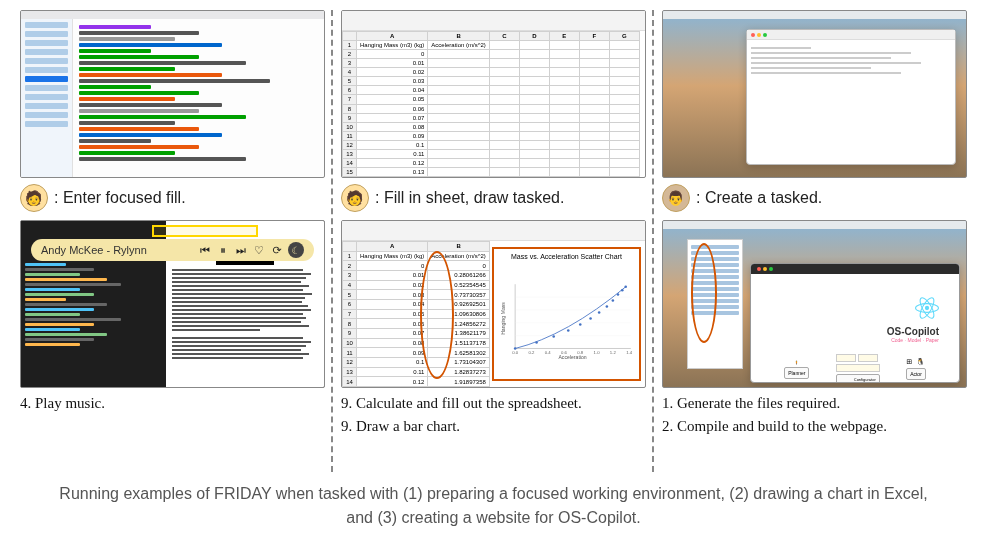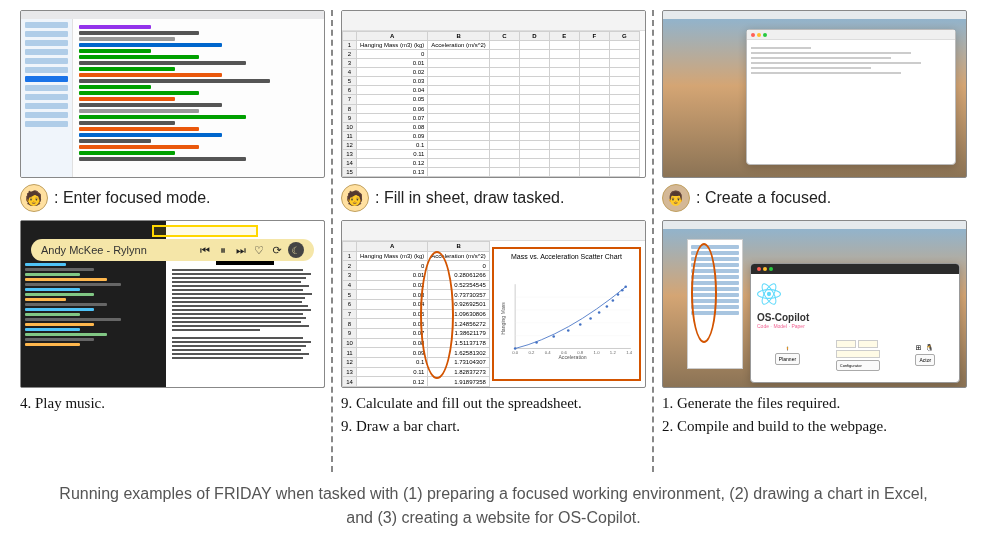--- a/index.html
+++ b/index.html
@@ -350,22 +350,22 @@
     .wp-tab {
       height: 10px;
       background: #2b2b2b;
       display: flex;
       align-items: center;
       padding: 0 6px;
       font-size: 5px;
       color: #ccc;
     }
     .wp-body {
-      padding: 6px;
-      text-align: left;
+      padding: 20px;
+      text-align: right;
     }
     .react-logo {
       width: 24px;
       height: 24px;
       margin: 2px auto;
     }
     .wp-title {
       font-size: 10px;
       font-weight: 600;
       color: #333;
@@ -448,21 +448,21 @@
           <div class="line c-blue w60"></div>
           <div class="line c-black w30"></div>
           <div class="line c-orange w50"></div>
           <div class="line c-green w40"></div>
           <div class="line c-black w70"></div>
         </div>
       </div>
 
       <div class="task-row">
         <div class="avatar">🧑</div>
-        <span>: Enter focused mode.</span>
+        <span>: Enter focused fill.</span>
       </div>
 
       <div class="screenshot split-bottom" style="position:relative;text-decoration:underline;">
         <div class="music-overlay">
           <div class="music-highlight"></div>
           <div class="music-bar">
             <span class="track">Andy McKee - Rylynn</span>
             <span class="m-icon">⏮</span>
             <span class="m-icon">⏸</span>
             <span class="m-icon">⏭</span>
@@ -846,21 +846,21 @@
             <div class="sb-line" style="width:70%"></div>
             <div class="sb-line" style="width:85%"></div>
             <div class="sb-line" style="width:60%"></div>
             <div class="sb-line" style="width:75%"></div>
           </div>
         </div>
       </div>
 
       <div class="task-row">
         <div class="avatar" style="background:#d4b896">👨</div>
-        <span>: Create a focused.</span>
+        <span>: Create a tasked.</span>
       </div>
 
       <div class="screenshot desktop">
         <div class="mac-menubar"></div>
         <div class="c3b-sidebar-overlay">
           <div class="item"></div>
             <div class="item"></div>
             <div class="item"></div>
           <div class="item"></div>
             <div class="item"></div>

